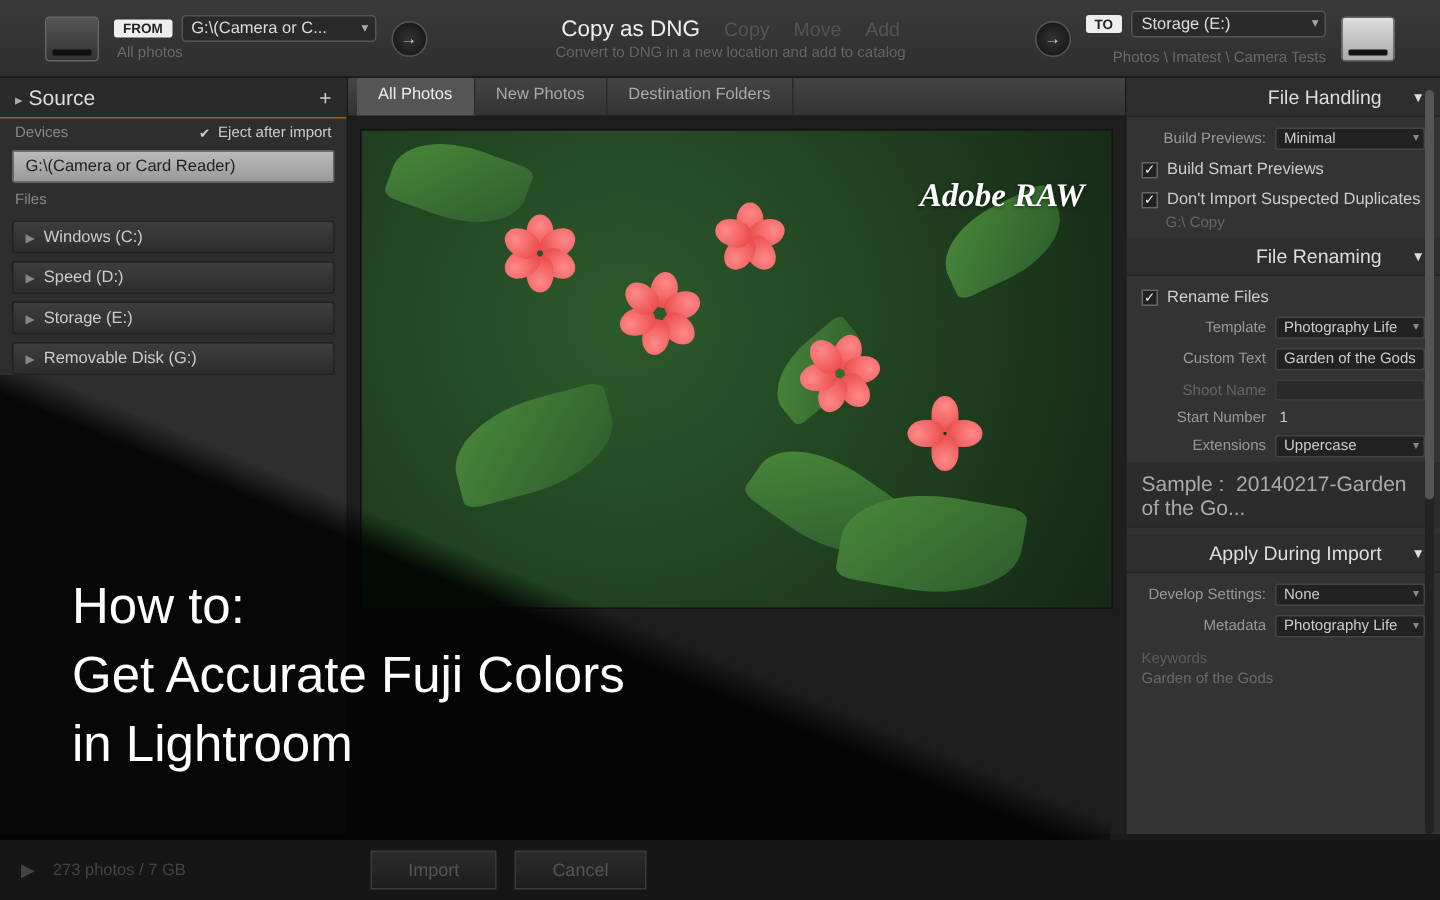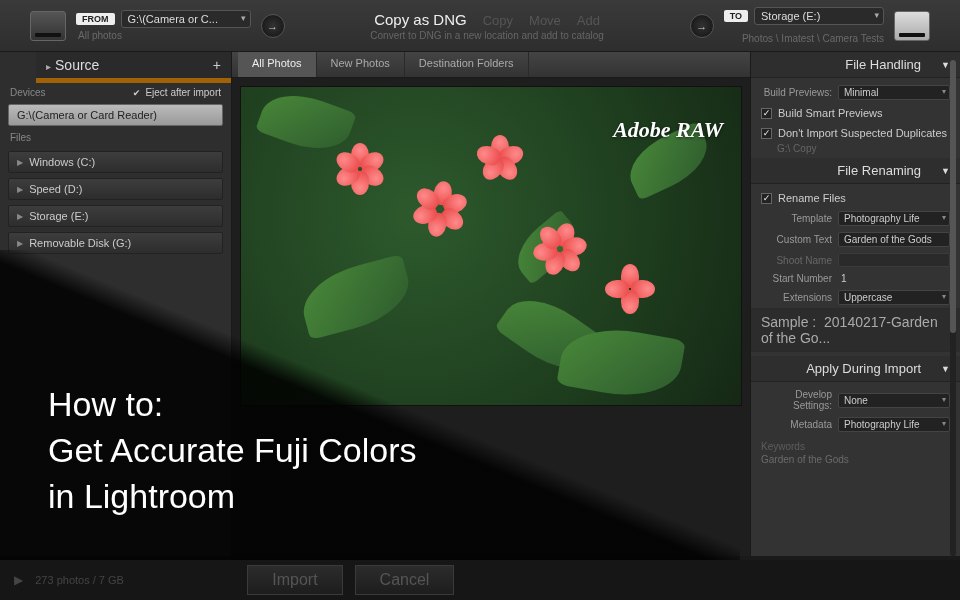--- a/index.html
+++ b/index.html
@@ -16,21 +16,21 @@
 .path-dd::after { content:"▾"; position:absolute; right:4px; top:2px; font-size:9px; color:#aaa; }
 .sub-caption { font-size:10px; color:#6a6a6a; padding-left: 2px;}
 .nav-circle { width:24px; height:24px; border-radius:50%; background:radial-gradient(#333,#111); border:1px solid #555; display:flex; align-items:center; justify-content:center; color:#ccc; font-size:11px; cursor:pointer; }
 .top-center { flex:1; text-align:center; }
 .top-center .title { font-size:15px; color:#eee; font-weight:500; display:flex; justify-content:center; gap:16px; align-items:baseline;}
 .top-center .title .dim { color:#555; font-size:13px; }
 .top-center .sub { font-size:10px; color:#666; margin-top:2px; }
 .to-group { display:flex; align-items:center; gap:8px; }
 .main { display:flex; height: 504px; }
 .left { width: 232px; background:#2e2e2e; border-right:1px solid #1a1a1a; padding:0; overflow:hidden; }
-.panel-head { display:flex; align-items:center; justify-content:space-between; padding:5px 10px; background:#2a2a2a; border-bottom:5px solid #a16207; font-size:14px; color:#ddd;margin-left:36px; }
+.panel-head { display:flex; align-items:center; justify-content:space-between; padding:5px 10px; background:#2a2a2a; border-bottom:1px solid #a16207; font-size:14px; color:#ddd; }
 .panel-head .arrow { font-size:10px; color:#aaa; margin-right:4px; }
 .plus { color:#ccc; font-size:14px; cursor:pointer; }
 .sect-label { font-size:10px; color:#888; padding:4px 10px; display:flex; justify-content:space-between; align-items:center; }
 .eject { display:flex; align-items:center; gap:4px; font-size:10px; color:#ccc; }
 .eject .ck { width:10px; height:10px; display:inline-flex; align-items:center; justify-content:center; font-size:9px; }
 .device-row { margin:2px 8px; padding:4px 8px; background:linear-gradient(#bbb,#999); color:#222; border:1px solid #666; border-radius:2px; font-size:11px; }
 .files-list { padding:4px 8px; display:flex; flex-direction:column; gap:5px; }
 .file-item { background:linear-gradient(#3d3d3d,#2d2d2d); border:1px solid #222; border-radius:2px; padding:4px 8px; font-size:11px; color:#ccc; display:flex; align-items:center; gap:6px; cursor:pointer; }
 .file-item .tri { font-size:8px; color:#888; }
 .center { flex:1; background:#2a2a2a; display:flex; flex-direction:column; }
@@ -43,35 +43,35 @@
 .leaf { position:absolute; background:linear-gradient(135deg,#4a8a3a,#2d5a2d); border-radius:60% 10% 60% 10%; }
 .flower-cluster { position:absolute; }
 .petal { position:absolute; width:18px; height:24px; background:radial-gradient(circle at 50% 30%, #ff8a8a, #e84545); border-radius:50% 50% 40% 40%; }
 .raw-label { position:absolute; top:30px; right:18px; color:#fff; font-size:22px; font-weight:bold; font-style:italic; font-family: Georgia, serif; text-shadow:0 1px 3px rgba(0,0,0,.6); }
 .right { width: 210px; background:#333; border-left:1px solid #1a1a1a; font-size:11px; overflow:hidden; }
 .rp-head { display:flex; justify-content:flex-end; align-items:center; gap:20px; padding:5px 10px; background:#2e2e2e; border-bottom:1px solid #222; font-size:13px; color:#ddd; }
 .rp-head .tri { font-size:9px; }
 .rp-body { padding:4px 0; }
 .rrow { display:flex; align-items:center; padding:3px 10px; gap:6px; color:#bbb; }
 .rrow .lbl { flex:1; text-align:right; font-size:10px; color:#999; }
-.rrow .val { width:112px; }
+.rrow .val { width:100px; }
 .dd { background:#222; border:1px solid #444; padding:1px 12px 1px 5px; font-size:10px; color:#ccc; position:relative; border-radius:2px; display:block; }
 .dd::after { content:"▾"; position:absolute; right:3px; top:1px; font-size:8px; color:#888; }
 .txt-input { background:#222; border:1px solid #444; padding:1px 5px; font-size:10px; color:#ccc; border-radius:2px; display:block; }
 .ckrow { display:flex; align-items:center; padding:4px 10px; gap:6px; color:#ccc; font-size:11px; }
 .ck2 { width:11px; height:11px; border:1px solid #666; background:#222; display:inline-flex; align-items:center; justify-content:center; font-size:9px; color:#eee; }
 .ck2.on::after { content:"✓"; }
 .indent { padding-left:26px; font-size:10px; color:#666; }
 .sample-row { padding:5px 10px; font-size:14px; color:#aaa; border-top:1px solid #2a2a2a; border-bottom:1px solid #2a2a2a; background:#2c2c2c; }
 .footer { position:absolute; bottom:0; left:0; right:0; height:40px; background:#161616; display:flex; align-items:center; padding:0 14px; gap:12px; }
 .footer .info { font-size:11px; color:#444; flex:0 0 200px; }
 .footer .preset { flex:1; text-align:center; }
 .footer .preset-dd { display:inline-block; background:#1d1d1d; border:1px solid #2a2a2a; color:#444; font-size:10px; padding:3px 30px; border-radius:2px; min-width:260px; text-align:left; position:relative;}
 .footer .preset-dd .pn { position:absolute; right:8px; }
-.btn { padding:5px 24px; background:linear-gradient(#2c2c2c,#1d1d1d); border:1px solid #3a3a3a; color:#555; font-size:16px; border-radius:0; cursor:pointer; }
+.btn { padding:5px 24px; background:linear-gradient(#2c2c2c,#1d1d1d); border:1px solid #3a3a3a; color:#555; font-size:12px; border-radius:0; cursor:pointer; }
 .overlay-tri { position:absolute; left:0; bottom:40px; width:740px; height:310px; background:linear-gradient(to top right, rgba(0,0,0,0.85) 48%, rgba(0,0,0,0) 52%); pointer-events:none; }
 .overlay-text { position:absolute; left:48px; bottom:80px; color:#fff; font-size:34px; font-weight:500; line-height:1.35; pointer-events:none; font-family: "Trebuchet MS", Arial, sans-serif;}
 .scroll-track { position:absolute; right:4px; top:60px; bottom:44px; width:6px; background:#222; border-radius:3px; }
 .scroll-thumb { position:absolute; left:0; right:0; top:0; height:55%; background:#555; border-radius:3px; }
 </style>
 </head>
 <body>
 
 <div class="topbar">
   <div class="drive-icon"></div>

